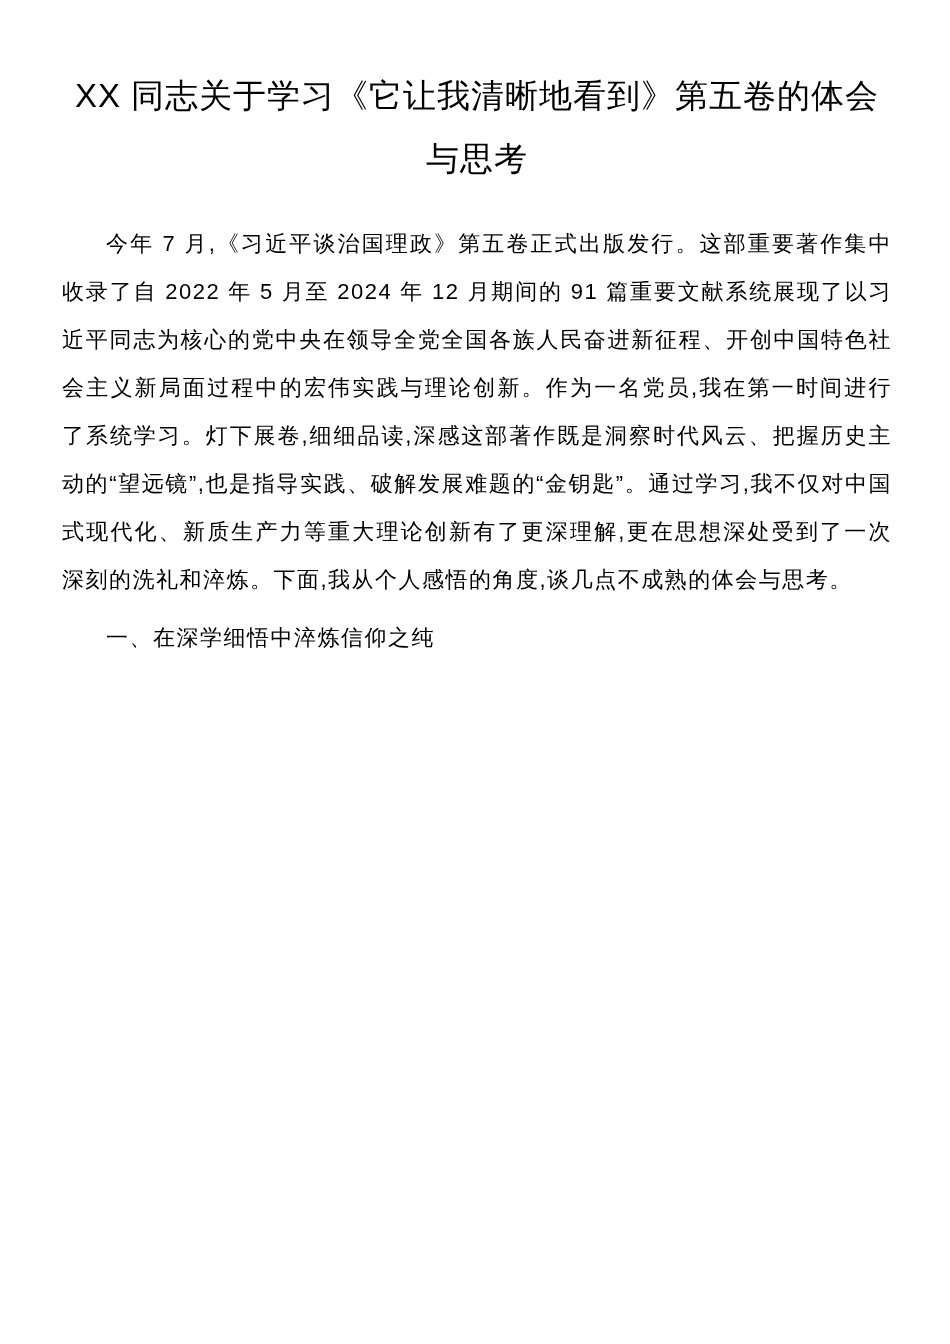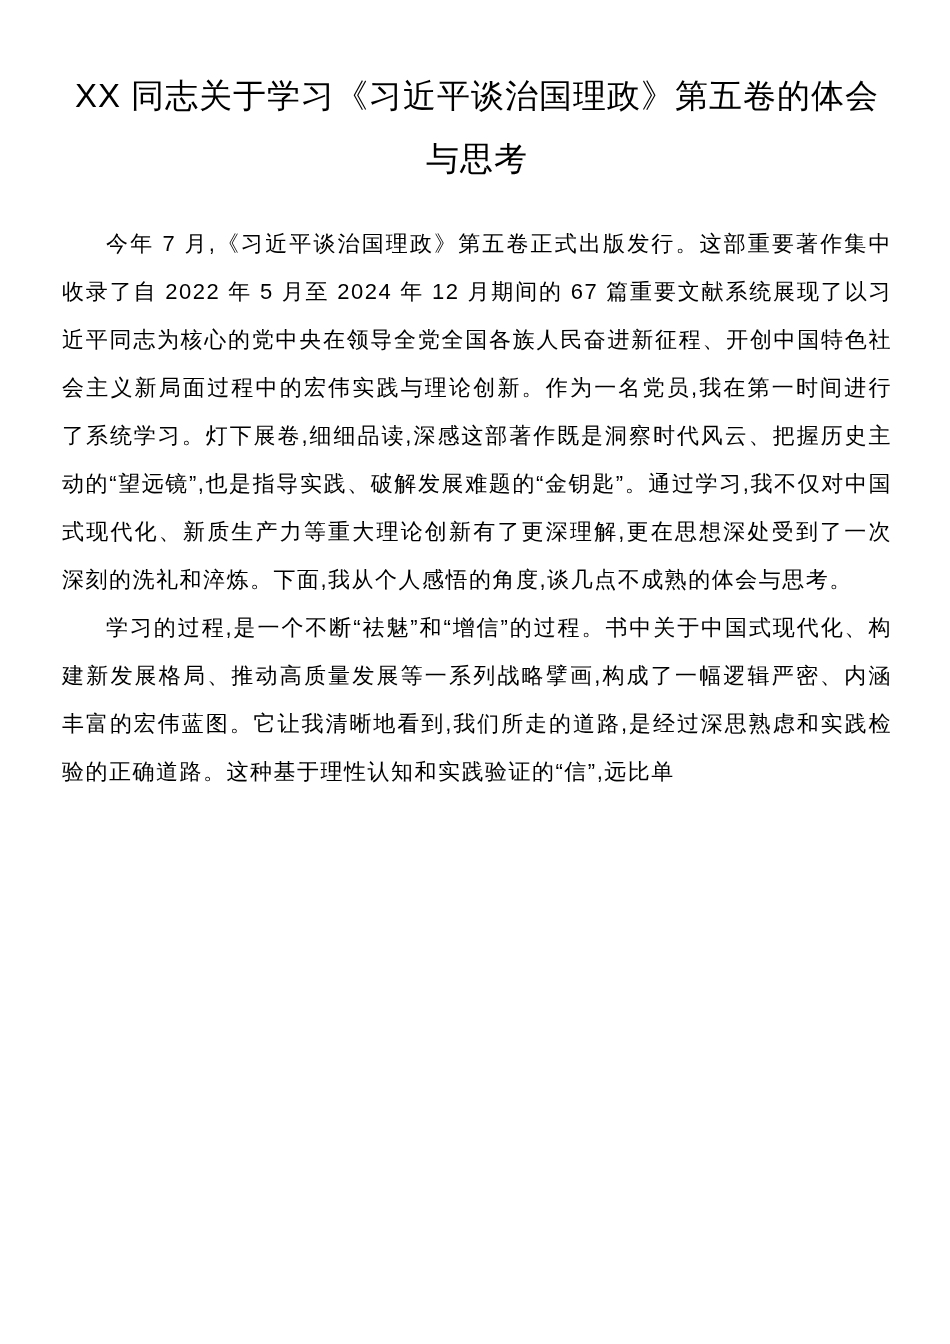--- a/index.html
+++ b/index.html
@@ -40,18 +40,18 @@
   }
   .doc-body p.heading {
     margin-top: 10px;
     font-weight: 400;
   }
 </style>
 </head>
 <body>
 
 <div class="page">
-  <h1 class="doc-title">XX 同志关于学习《习近平谈治国理政》第五卷的体会与思考</h1>
+  <h1 class="doc-title">XX 同志关于学习《它让我清晰地看到》第五卷的体会与思考</h1>
   <div class="doc-body">
-      <p class="body">今年 7 月,《习近平谈治国理政》第五卷正式出版发行。这部重要著作集中收录了自 2022 年 5 月至 2024 年 12 月期间的 67 篇重要文献系统展现了以习近平同志为核心的党中央在领导全党全国各族人民奋进新征程、开创中国特色社会主义新局面过程中的宏伟实践与理论创新。作为一名党员,我在第一时间进行了系统学习。灯下展卷,细细品读,深感这部著作既是洞察时代风云、把握历史主动的“望远镜”,也是指导实践、破解发展难题的“金钥匙”。通过学习,我不仅对中国式现代化、新质生产力等重大理论创新有了更深理解,更在思想深处受到了一次深刻的洗礼和淬炼。下面,我从个人感悟的角度,谈几点不成熟的体会与思考。</p>
-      <p class="body">学习的过程,是一个不断“祛魅”和“增信”的过程。书中关于中国式现代化、构建新发展格局、推动高质量发展等一系列战略擘画,构成了一幅逻辑严密、内涵丰富的宏伟蓝图。它让我清晰地看到,我们所走的道路,是经过深思熟虑和实践检验的正确道路。这种基于理性认知和实践验证的“信”,远比单</p>
+      <p class="body">今年 7 月,《习近平谈治国理政》第五卷正式出版发行。这部重要著作集中收录了自 2022 年 5 月至 2024 年 12 月期间的 91 篇重要文献系统展现了以习近平同志为核心的党中央在领导全党全国各族人民奋进新征程、开创中国特色社会主义新局面过程中的宏伟实践与理论创新。作为一名党员,我在第一时间进行了系统学习。灯下展卷,细细品读,深感这部著作既是洞察时代风云、把握历史主动的“望远镜”,也是指导实践、破解发展难题的“金钥匙”。通过学习,我不仅对中国式现代化、新质生产力等重大理论创新有了更深理解,更在思想深处受到了一次深刻的洗礼和淬炼。下面,我从个人感悟的角度,谈几点不成熟的体会与思考。</p>
+      <p class="heading">一、在深学细悟中淬炼信仰之纯</p>
     </div>
 </div>
 
 </body></html>

